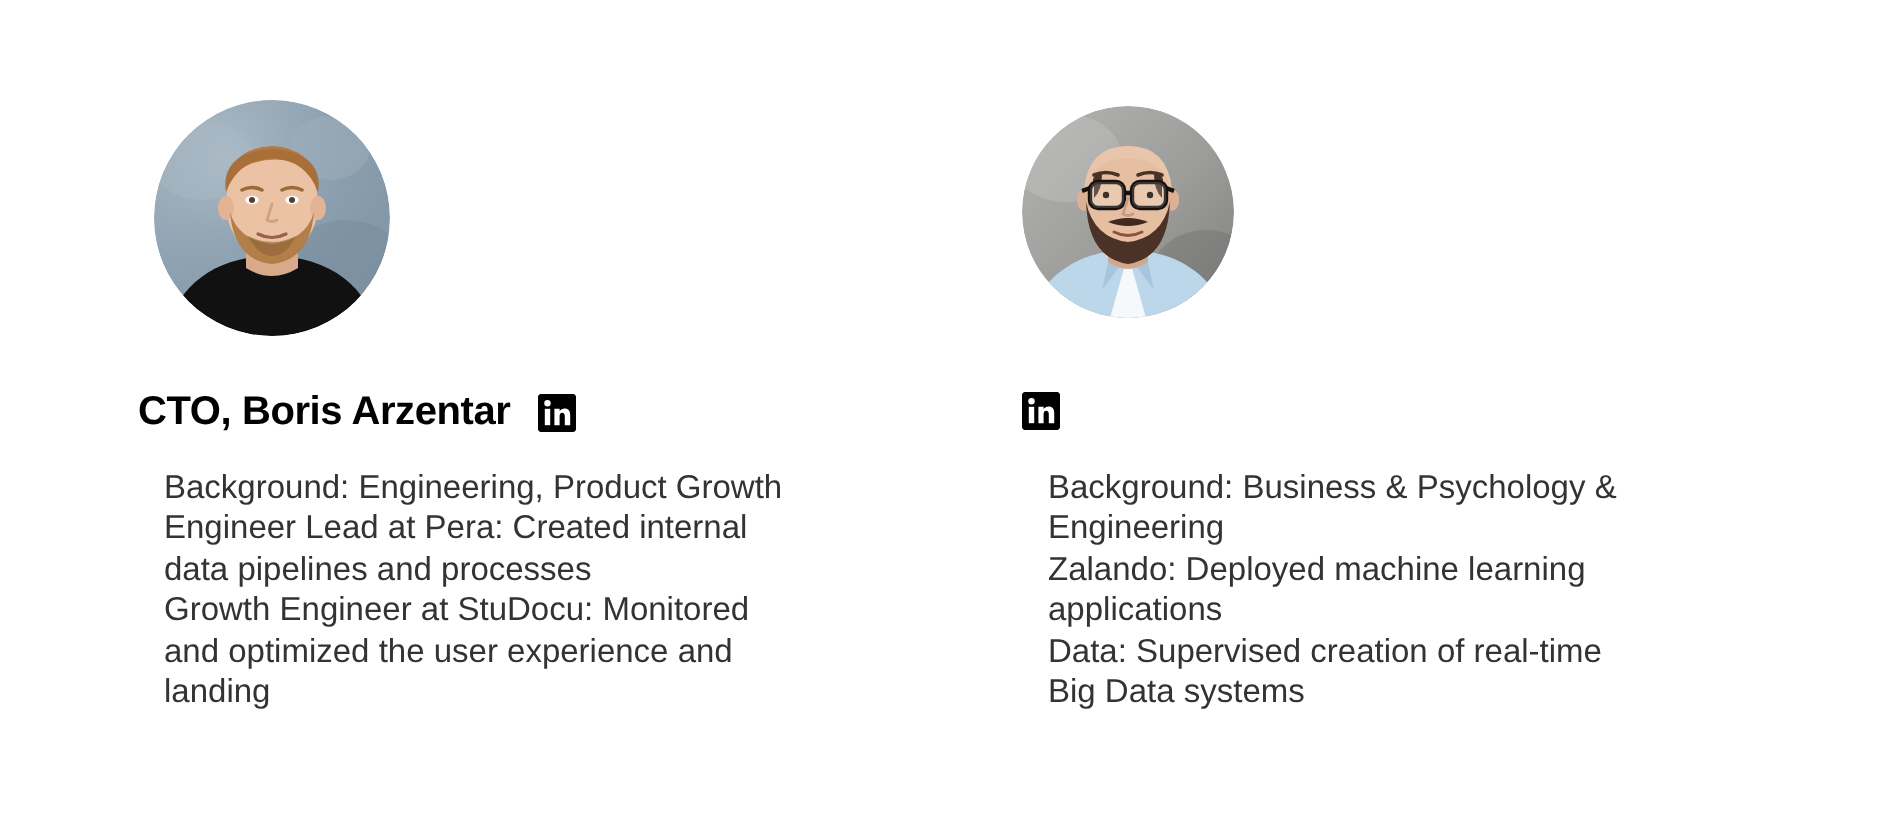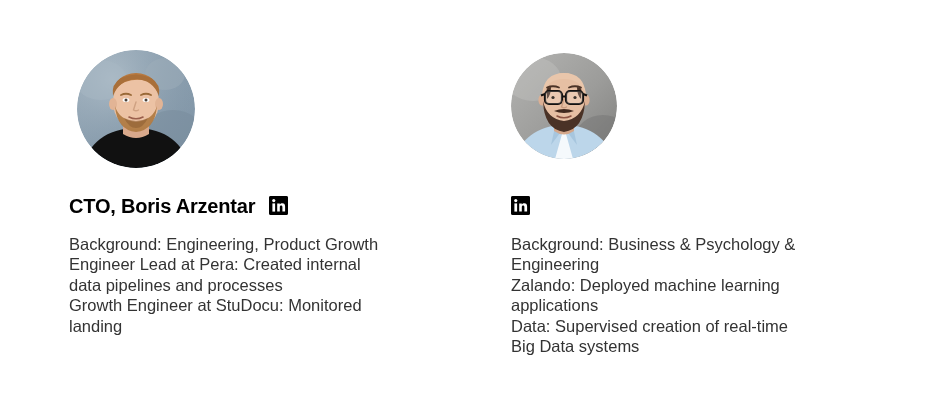--- a/index.html
+++ b/index.html
@@ -39,21 +39,21 @@
   }
   .member-ceo .avatar { left: 0px; width: 106px; height: 106px; top: 53px; }
 
   .avatar svg { display: block; width: 100%; height: 100%; }
 
   .member-head {
     position: absolute;
     top: 196px;
     left: 0;
     display: flex;
-    align-items: flex-start;
+    align-items: flex-end;
     gap: 14px;
     white-space: nowrap;
   }
   .member-name {
     font-size: 20px;
     font-weight: bold;
     color: #000000;
     letter-spacing: -0.2px;
     line-height: 1;
   }
@@ -64,21 +64,21 @@
     background: #000000;
     border-radius: 2px;
     position: relative;
     flex: none;
   }
   .li-icon svg { display: block; width: 19px; height: 19px; }
 
   .member-bio {
     position: absolute;
     top: 234px;
-    left: 0;
+    left: 13px;
     font-size: 16.5px;
     line-height: 20.4px;
     color: #333333;
     width: 360px;
   }
   .bio-line { white-space: pre-wrap; }
 </style>
 </head>
 <body>
 
@@ -149,20 +149,21 @@
           <path d="M8.2 7.4 h2.6 v1.1 c0.5 -0.9 1.5 -1.3 2.5 -1.3 c2 0 2.8 1.2 2.8 3.3 v5.1 h-2.7 v-4.5 c0 -1.1 -0.4 -1.7 -1.3 -1.7 c-0.9 0 -1.3 0.6 -1.3 1.7 v4.5 h-2.6 z" fill="#ffffff"></path>
         </svg>
       </a>
     </div>
 
     <div class="member-bio">
       <div class="bio-line">Background: Engineering, Product Growth</div>
       <div class="bio-line">Engineer Lead at Pera: Created internal</div>
       <div class="bio-line">data pipelines and processes</div>
       <div class="bio-line">Growth Engineer at StuDocu: Monitored</div>
+      <div class="bio-line">and optimized the user experience and</div>
       <div class="bio-line">landing</div>
     </div>
   </div>
 
   <div class="member member-ceo">
 
     <div class="avatar">
       <svg viewBox="0 0 106 106" xmlns="http://www.w3.org/2000/svg">
         <defs>
           <clipPath id="clipB">

